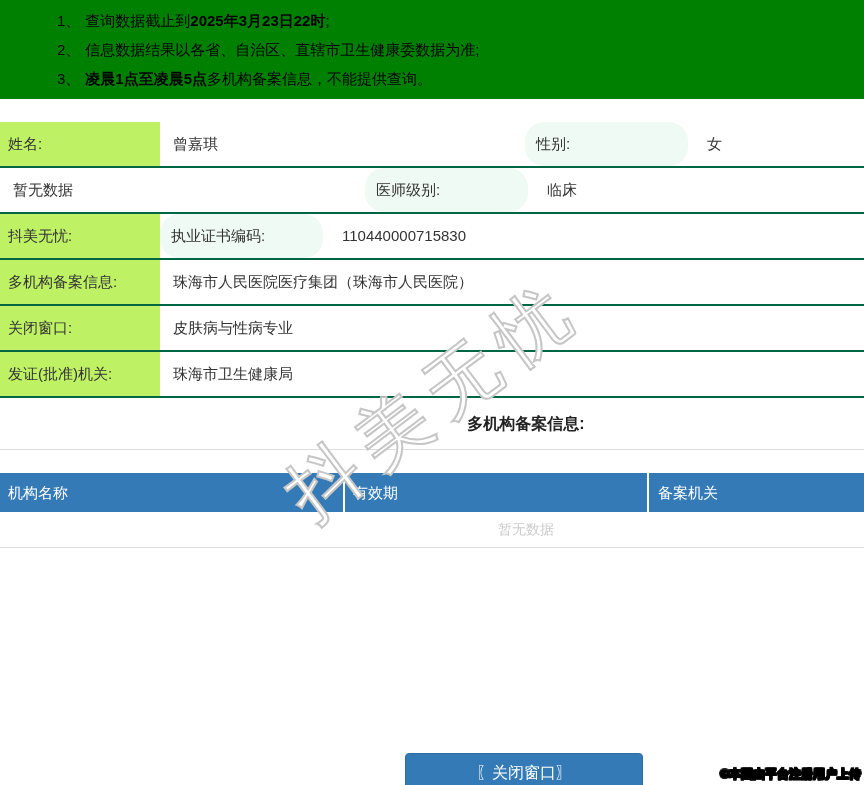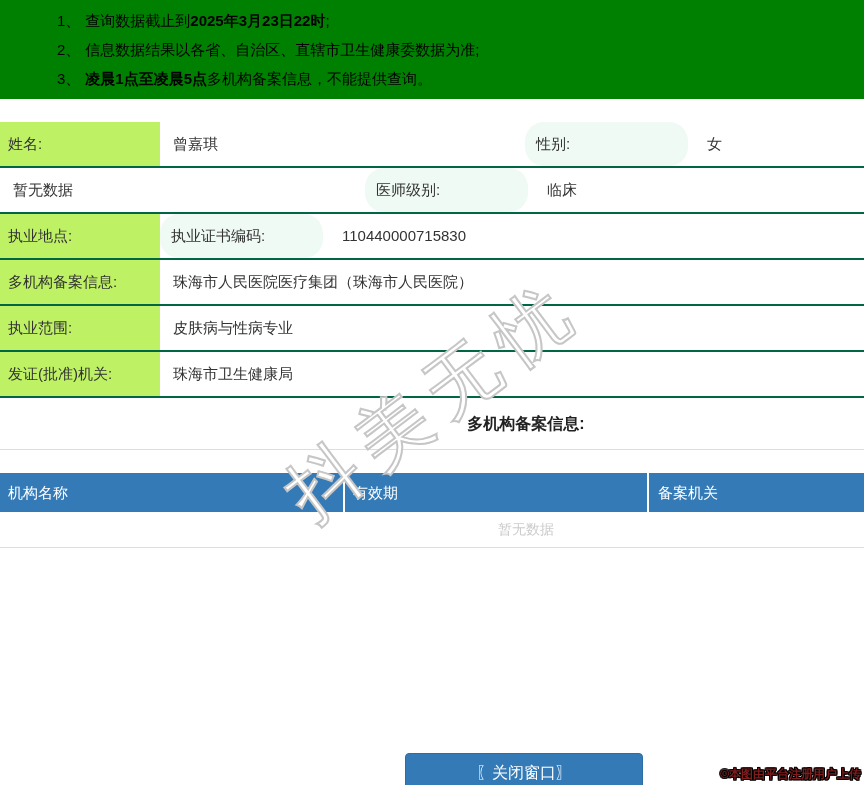--- a/index.html
+++ b/index.html
@@ -50,21 +50,21 @@
     transform:rotate(-37deg);z-index:50;pointer-events:none;white-space:nowrap;
   }
   
   .close-btn{
     position:absolute;left:405px;top:753px;width:238px;height:40px;
     background:#337ab7;border:1px solid #2e6da4;border-radius:4px;
     color:#fff;font-size:16px;text-align:center;line-height:36px;
     font-family:"Liberation Sans","DejaVu Sans",sans-serif;cursor:pointer;z-index:60;
   }
   .copyright{
-    position:absolute;right:3px;top:766px;font-size:12px;font-weight:bold;color:#7f1d1d;
+    position:absolute;right:3px;top:766px;font-size:12px;font-weight:bold;color:#000000;
     text-shadow:-1px -1px 0 #000,1px -1px 0 #000,-1px 1px 0 #000,1px 1px 0 #000,
                 0 1px 0 #000,0 -1px 0 #000,1px 0 0 #000,-1px 0 0 #000;
     z-index:70;white-space:nowrap;
   }
 </style>
 </head>
 <body>
 
 <div class="banner">
   <div class="nline">
@@ -84,30 +84,30 @@
     <div class="cv1">曾嘉琪</div>
     <div class="cl2">性别:</div>
     <div class="cv2">女</div>
   </div>
   <div class="irow">
     <div class="cv1">暂无数据</div>
     <div class="cl2">医师级别:</div>
     <div class="cv2">临床</div>
   </div>
   <div class="irow">
-    <div class="cl1">执业地点:</div>
+    <div class="cl1">抖美无忧:</div>
     <div class="cl2">执业证书编码:</div>
     <div class="cv2">110440000715830</div>
   </div>
   <div class="irow">
     <div class="cl1">多机构备案信息:</div>
     <div class="cvfull">珠海市人民医院医疗集团（珠海市人民医院）</div>
   </div>
   <div class="irow">
-    <div class="cl1">执业范围:</div>
+    <div class="cl1">关闭窗口:</div>
     <div class="cvfull">皮肤病与性病专业</div>
   </div>
   <div class="irow">
     <div class="cl1">发证(批准)机关:</div>
     <div class="cvfull">珠海市卫生健康局</div>
   </div>
 </div>
 
 <div class="section-title">多机构备案信息:</div>
 

